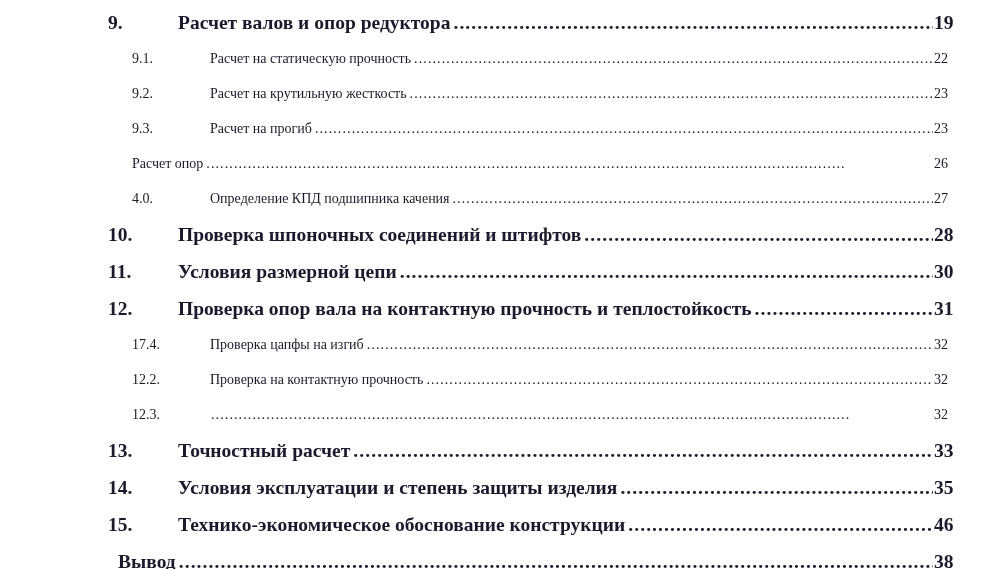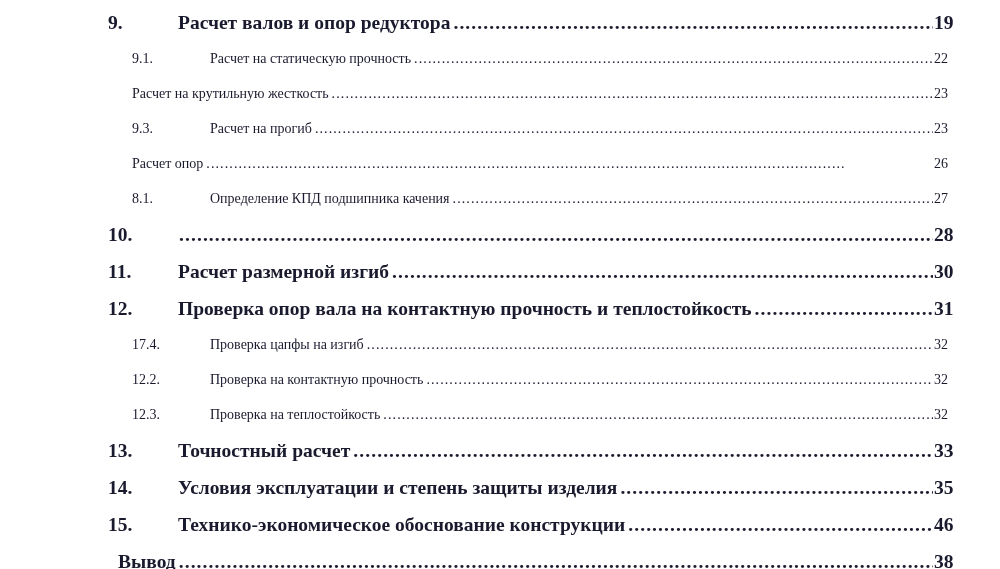--- a/index.html
+++ b/index.html
@@ -92,49 +92,51 @@
         <span class="dots">...........................................................................................................................................</span>
         <span class="page-no">19</span>
       </div>
       <div class="toc-entry lvl2">
         <span class="num">9.1.</span>
         <span class="title">Расчет на статическую прочность</span>
         <span class="dots">...........................................................................................................................................</span>
         <span class="page-no">22</span>
       </div>
       <div class="toc-entry lvl2">
+        <span class="num">9.2.</span>
         <span class="title">Расчет на крутильную жесткость</span>
         <span class="dots">...........................................................................................................................................</span>
         <span class="page-no">23</span>
       </div>
       <div class="toc-entry lvl2">
         <span class="num">9.3.</span>
         <span class="title">Расчет на прогиб</span>
         <span class="dots">...........................................................................................................................................</span>
         <span class="page-no">23</span>
       </div>
       <div class="toc-entry lvl2">
         <span class="title">Расчет опор</span>
         <span class="dots">...........................................................................................................................................</span>
         <span class="page-no">26</span>
       </div>
       <div class="toc-entry lvl2">
-        <span class="num">8.1.</span>
+        <span class="num">4.0.</span>
         <span class="title">Определение КПД подшипника качения</span>
         <span class="dots">...........................................................................................................................................</span>
         <span class="page-no">27</span>
       </div>
       <div class="toc-entry lvl1">
         <span class="num">10.</span>
+        <span class="title">Проверка шпоночных соединений и штифтов</span>
         <span class="dots">...........................................................................................................................................</span>
         <span class="page-no">28</span>
       </div>
       <div class="toc-entry lvl1">
         <span class="num">11.</span>
-        <span class="title">Расчет размерной изгиб</span>
+        <span class="title">Условия размерной цепи</span>
         <span class="dots">...........................................................................................................................................</span>
         <span class="page-no">30</span>
       </div>
       <div class="toc-entry lvl1">
         <span class="num">12.</span>
         <span class="title">Проверка опор вала на контактную прочность и теплостойкость</span>
         <span class="dots">...........................................................................................................................................</span>
         <span class="page-no">31</span>
       </div>
       <div class="toc-entry lvl2">
@@ -144,21 +146,20 @@
         <span class="page-no">32</span>
       </div>
       <div class="toc-entry lvl2">
         <span class="num">12.2.</span>
         <span class="title">Проверка на контактную прочность</span>
         <span class="dots">...........................................................................................................................................</span>
         <span class="page-no">32</span>
       </div>
       <div class="toc-entry lvl2">
         <span class="num">12.3.</span>
-        <span class="title">Проверка на теплостойкость</span>
         <span class="dots">...........................................................................................................................................</span>
         <span class="page-no">32</span>
       </div>
       <div class="toc-entry lvl1">
         <span class="num">13.</span>
         <span class="title">Точностный расчет</span>
         <span class="dots">...........................................................................................................................................</span>
         <span class="page-no">33</span>
       </div>
       <div class="toc-entry lvl1">

